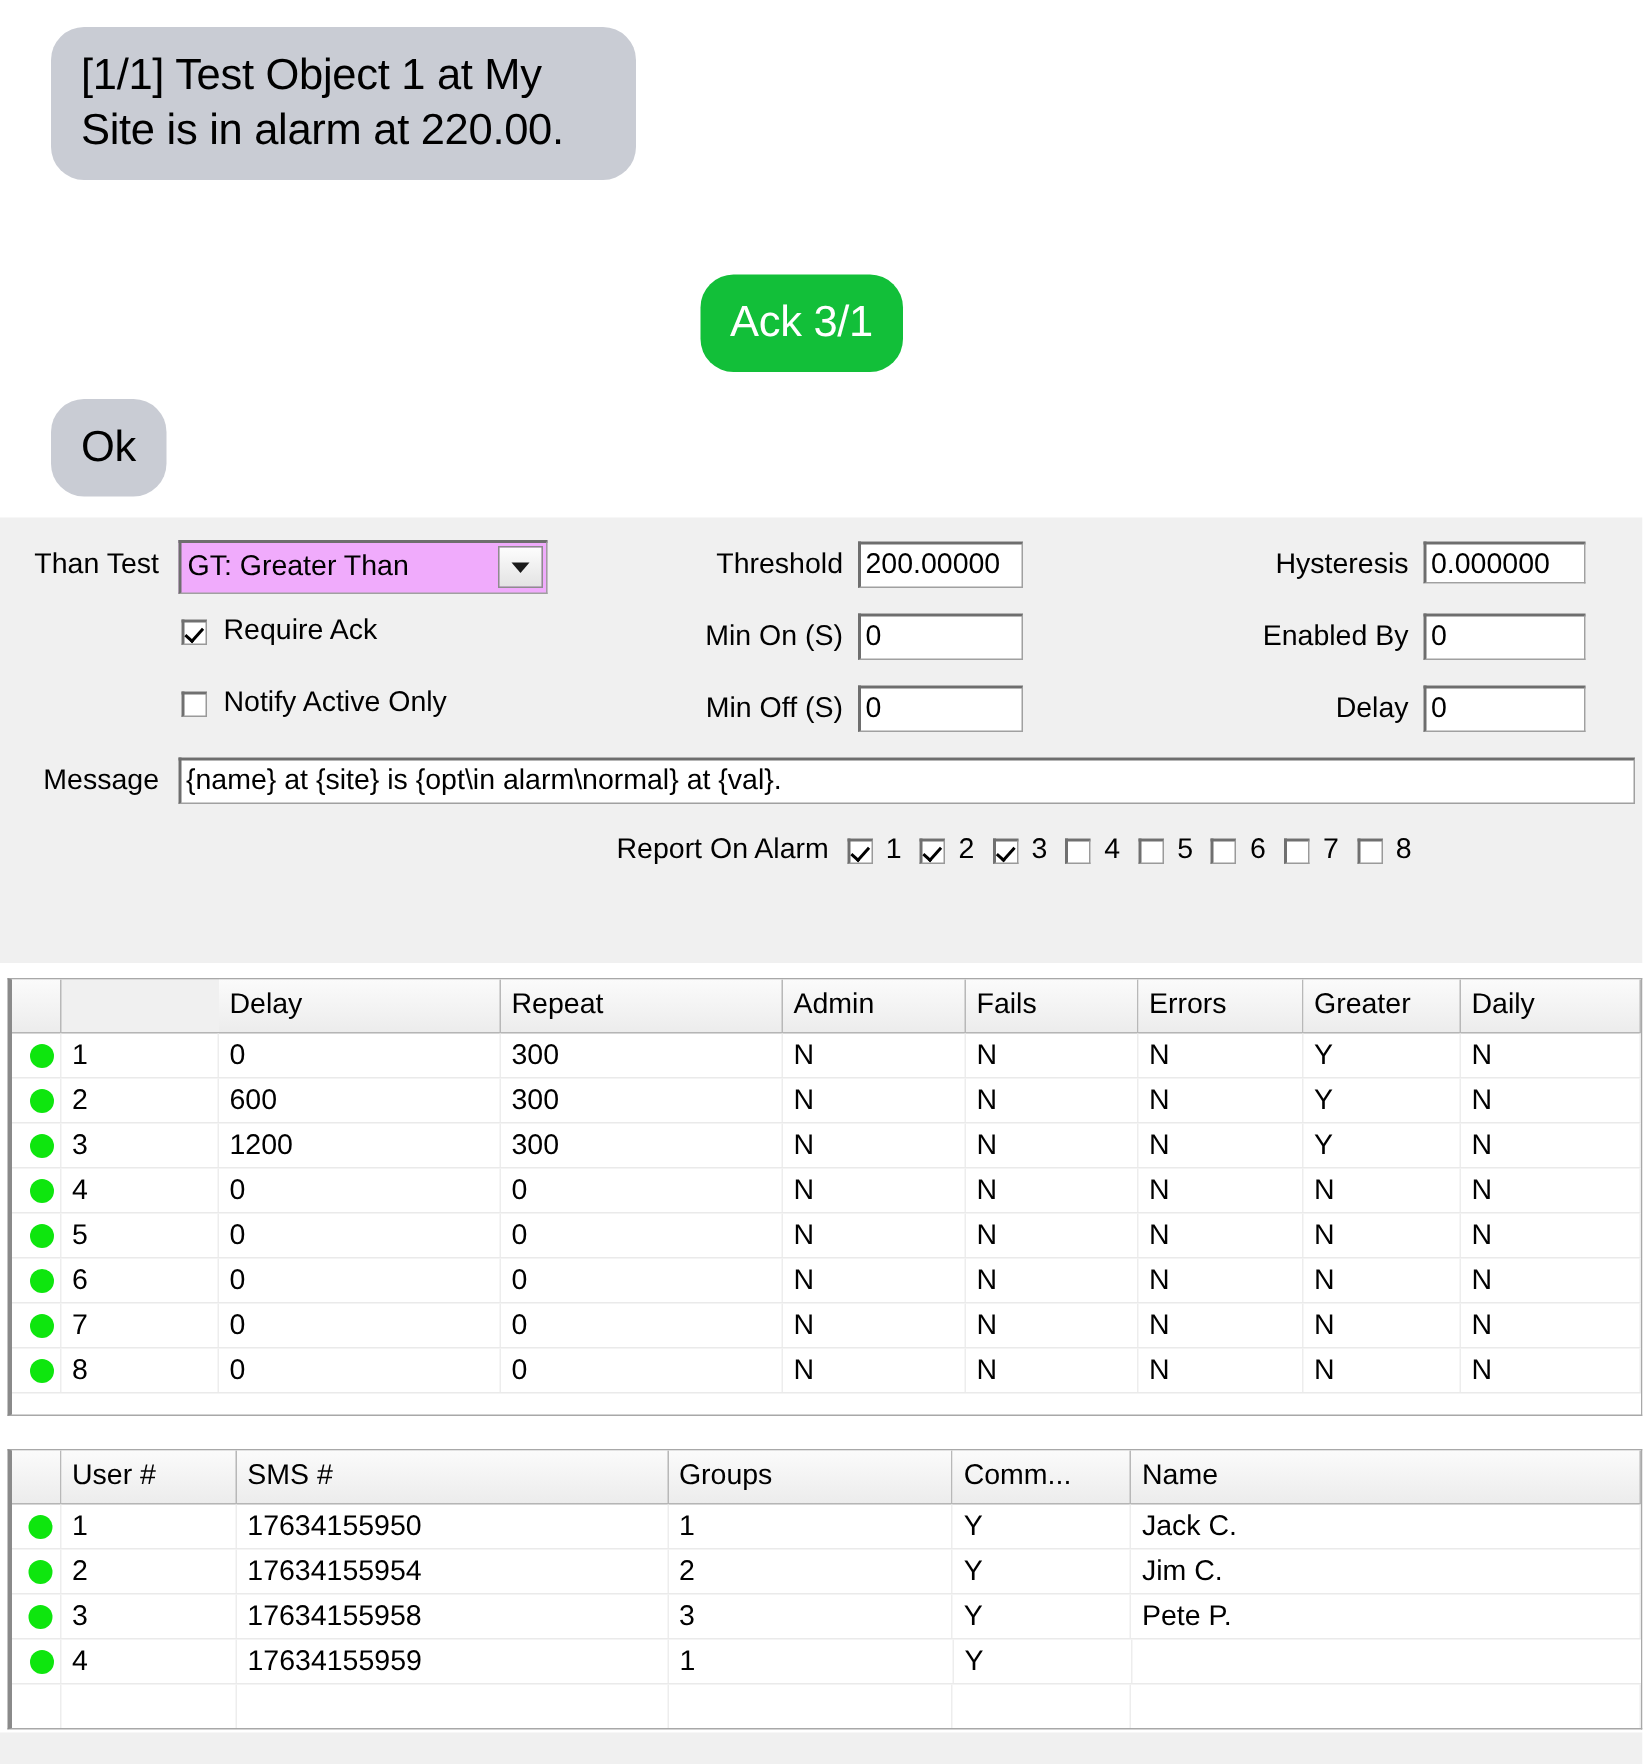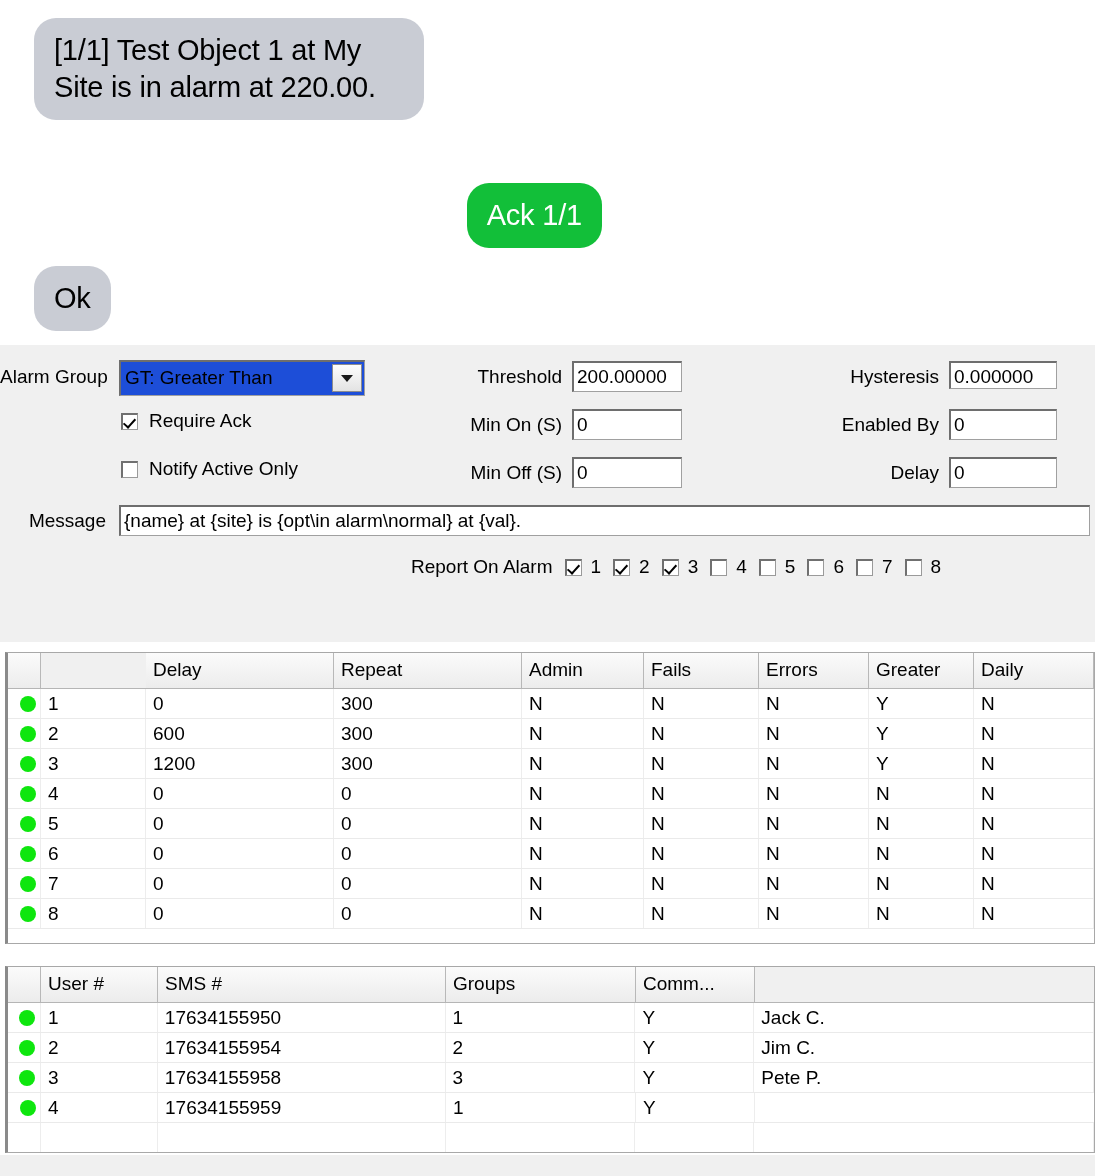--- a/index.html
+++ b/index.html
@@ -113,21 +113,21 @@
     box-sizing: border-box;
     font-size: 19px;
     line-height: 28px;
     padding: 0 3px;
     color: #000;
     overflow: hidden;
     white-space: nowrap;
   }
   .combo {
     position: absolute;
-    background: #1d4ed8;
+    background: #f0abfc;
     border: 1px solid #a0a0a0;
     border-top: 2px solid #6e6e6e;
     border-left: 2px solid #6e6e6e;
     box-sizing: border-box;
     font-size: 19px;
     line-height: 32px;
     padding: 0 4px;
     color: #000;
   }
   .combo-arrow {
@@ -250,27 +250,27 @@
     width: 1095px;
     height: 21px;
     background: #f0f0f0;
   }
 </style>
 </head>
 <body>
 
 <div id="sms-section">
   <div class="bubble bubble-in" id="bubble-alarm">[1/1] Test Object 1 at My Site is in alarm at 220.00.</div>
-  <div class="bubble bubble-out" id="bubble-ack">Ack 1/1</div>
+  <div class="bubble bubble-out" id="bubble-ack">Ack 3/1</div>
   <div class="bubble bubble-in" id="bubble-ok">Ok</div>
 </div>
 
 <div id="form-panel">
 
-  <div class="flabel" style="left:0px; top:18px; width:106px;">Alarm Group</div>
+  <div class="flabel" style="left:0px; top:18px; width:106px;">Than Test</div>
   <div class="combo" style="left:119px; top:15px; width:246px; height:36px;">
     <span>GT: Greater Than</span>
     <span class="combo-arrow">
         <i></i>
       </span>
   </div>
 
   <div class="cbrow" style="left:121px; top:65px;">
     <span class="chk on"></span>
     <span class="chk-label">Require Ack</span>
@@ -459,20 +459,21 @@
     </div>
 </div>
 
 <div class="grid" id="users-grid" style="left:5px; top:966px; width:1090px; height:187px;">
   <div class="grid-head" id="users-head">
       <div class="hc" style="width: 33px;"></div>
       <div class="hc" style="width: 117px;">User #</div>
       <div class="hc" style="width: 288px;">SMS #</div>
       <div class="hc" style="width: 190px;">Groups</div>
       <div class="hc" style="width: 119px;">Comm...</div>
+      <div class="hc" style="width: 340px;">Name</div>
     </div>
   <div id="users-body">
       <div class="grid-row">
         <div class="gc statuscell" style="width: 33px;">
           <span class="dot" style="background: rgb(14, 230, 14);"></span>
         </div>
         <div class="gc" style="width: 117px;">1</div>
         <div class="gc" style="width: 288px;">17634155950</div>
         <div class="gc" style="width: 190px;">1</div>
         <div class="gc" style="width: 119px;">Y</div>

